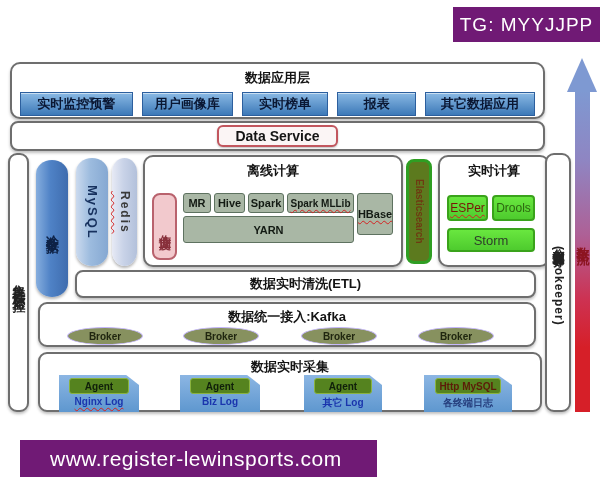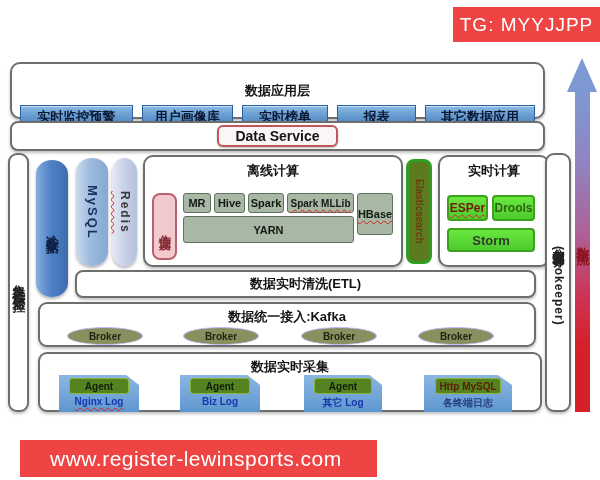--- a/index.html
+++ b/index.html
@@ -1,28 +1,28 @@
 <!DOCTYPE html>
 <html><head>
 <meta charset="utf-8">
 <style>
   html,body{margin:0;padding:0;background:#e9e9e9;}
   .canvas{position:relative;width:600px;height:480px;background:#ffffff;overflow:hidden;
           font-family:"Liberation Sans",sans-serif;color:#111;}
   
-  .wm{position:absolute;background:#ef4444;color:#fff;display:flex;align-items:center;}
+  .wm{position:absolute;background:#701a75;color:#fff;display:flex;align-items:center;}
   .wm-top{left:453px;top:7px;width:147px;height:35px;justify-content:center;font-size:19px;letter-spacing:1px;}
   .wm-bottom{left:8px;top:440px;width:327px;height:37px;padding-left:30px;font-size:21px;letter-spacing:.5px;margin-left:12px;}
   
   .layer{position:absolute;background:#fff;border:2px solid #6e6e6e;border-radius:10px;
          box-shadow:0 2px 3px rgba(0,0,0,.25);box-sizing:border-box;}
   .ttl{text-align:center;font-weight:bold;font-size:13px;color:#141414;}
   
   .app-layer{left:10px;top:62px;width:535px;height:57px;}
-  .app-ttl{margin-top:18px;}
+  .app-ttl{margin-top:5px;}
   .app-row{display:flex;gap:9px;padding:5px 8px 0 8px;}
   .app-btn{height:22px;background:linear-gradient(#8ab9e4,#3d79b8);border:1px solid #2c5f9e;border-radius:0;
            box-shadow:inset 0 1px 0 rgba(255,255,255,.55);display:flex;align-items:center;justify-content:center;
            font-weight:bold;font-size:13px;color:#0a1733;white-space:nowrap;}
   
   .svc-layer{left:10px;top:121px;width:535px;height:30px;display:flex;align-items:center;justify-content:center;border-radius:8px;}
   .ds-pill{border:2px solid #c2565e;background:#fbf5f5;border-radius:6px;padding:1px 16px;
            font-weight:bold;font-size:14px;color:#141414;box-shadow:0 1px 2px rgba(0,0,0,.25);}
   
   .vbar{position:absolute;background:#fff;border:2px solid #6e6e6e;border-radius:9px;display:flex;
@@ -58,21 +58,21 @@
   .b-hbase{left:212px;top:36px;width:36px;height:42px;}
   .b-yarn{left:38px;top:59px;width:171px;height:27px;}
   .b-hdfs{left:38px;top:81px;width:210px;height:22px;}
   
   .es-bar{position:absolute;left:406px;top:159px;width:26px;height:105px;background:#5c7a1e;border:3px solid #2f9e23;
           border-radius:8px;display:flex;align-items:center;justify-content:center;box-sizing:border-box;}
   .es-bar .vtext{font-size:10px;color:#6e3a12;letter-spacing:0;}
   
   .realtime-box{left:438px;top:155px;width:112px;height:112px;}
   .green{position:absolute;background:linear-gradient(#69e73f,#4ecb2e);border:2px solid #3aa31b;border-radius:4px;
-         box-sizing:border-box;display:flex;align-items:center;justify-content:center;font-weight:bold;}
+         box-sizing:border-box;display:flex;align-items:center;justify-content:center;font-weight:normal;}
   .g-esper{left:7px;top:38px;width:41px;height:26px;font-size:12px;color:#7a1607;}
   .g-drools{left:52px;top:38px;width:43px;height:26px;font-size:12px;color:#2c660f;}
   .g-storm{left:7px;top:71px;width:88px;height:24px;font-size:13px;color:#2e3e2a;}
   
   .arrow-head{position:absolute;left:567px;top:58px;width:0;height:0;
               border-left:15px solid transparent;border-right:15px solid transparent;border-bottom:34px solid #7e99d2;}
   .arrow-body{position:absolute;left:575px;top:90px;width:15px;height:322px;
               background:linear-gradient(180deg,#7e99d2 0%,#8f85c2 22%,#ae6096 45%,#cd3252 65%,#d61f28 80%,#d61f28 100%);}
   .flow-label{position:absolute;left:574px;top:214px;width:17px;height:52px;display:flex;align-items:center;justify-content:center;}
   .flow-label .vtext{font-size:13px;color:#8c1420;letter-spacing:2px;}

